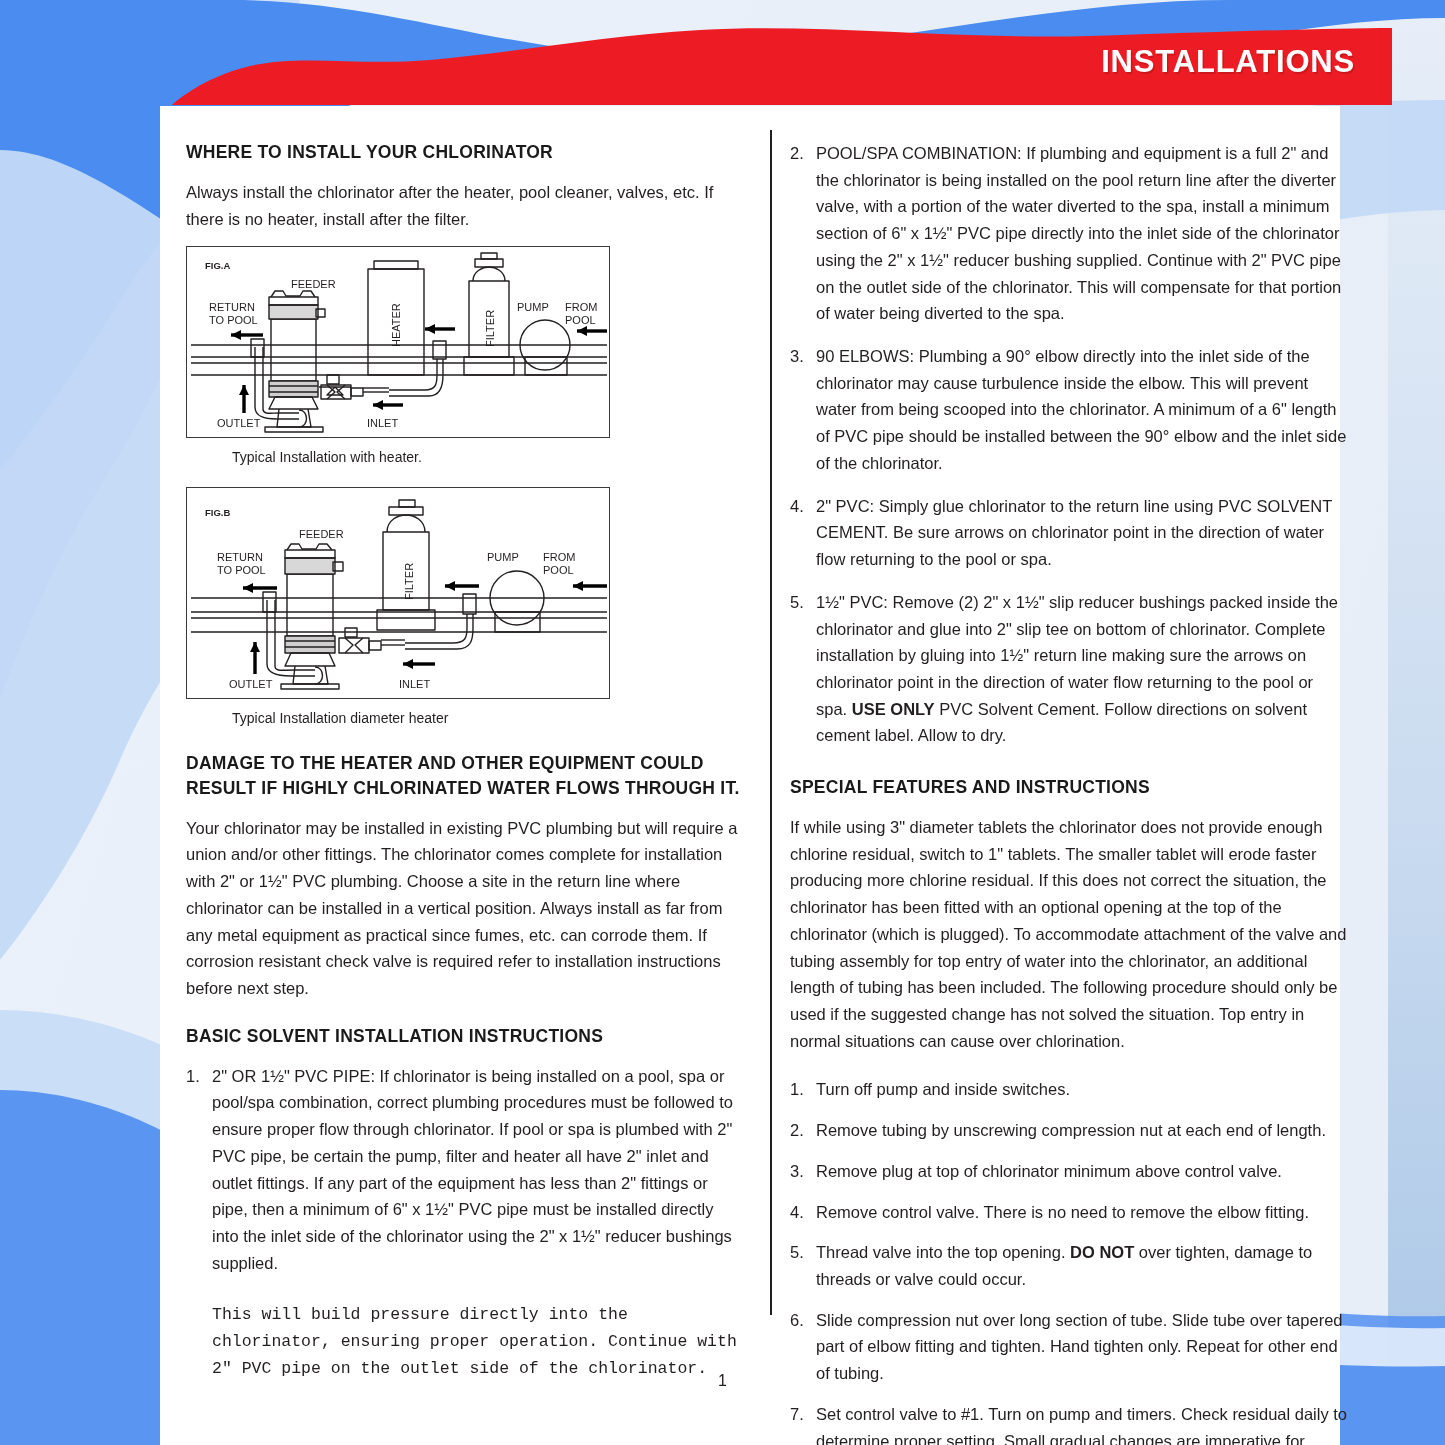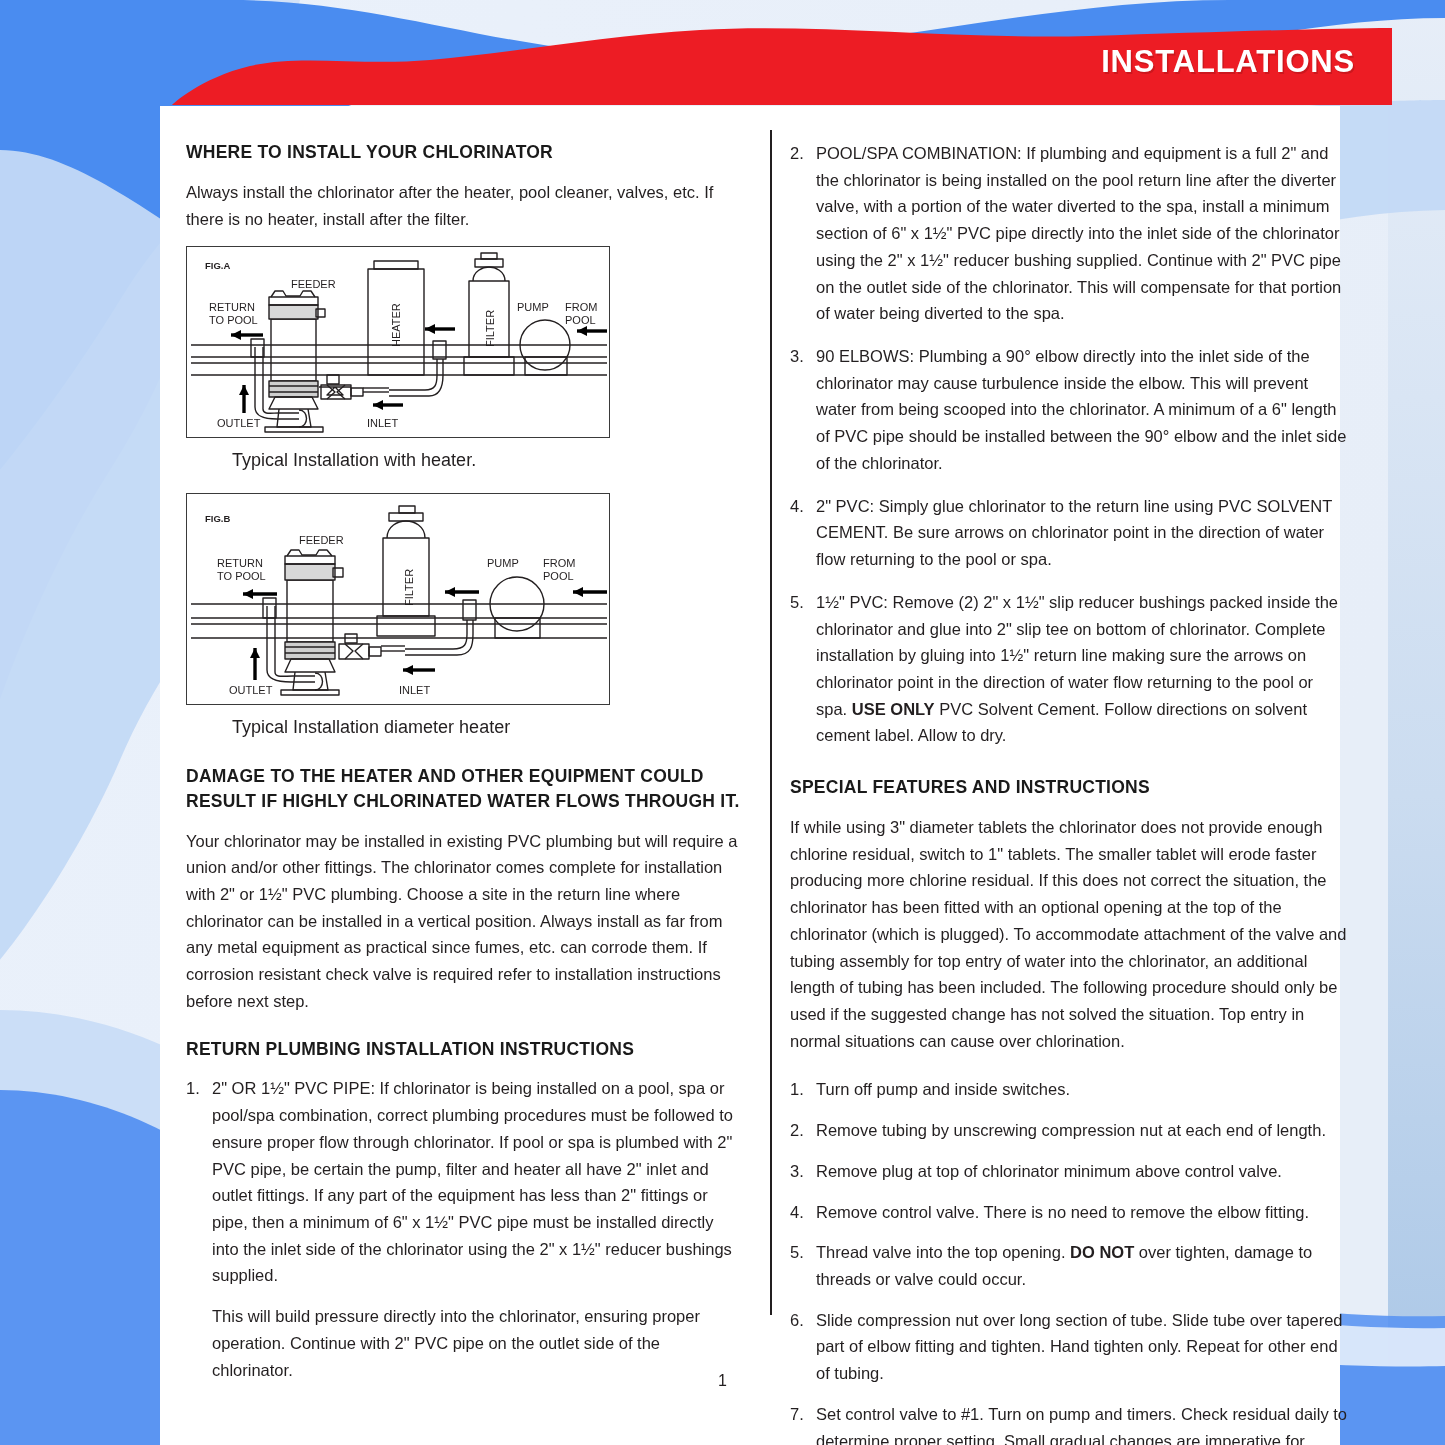--- a/index.html
+++ b/index.html
@@ -123,35 +123,36 @@
   }
   ol.numlist > li .marker {
     position: absolute;
     left: 0;
     top: 0;
     width: 22px;
     text-align: left;
   }
   ol.numlist > li .subpara {
     display: block;
-    margin-top: 14px;
+    margin-top: 26px;
+    font-family: Liberation Mono, monospace;
   }
   .bold { font-weight: bold; }
 
   figure.fig {
     margin: 0 0 6px 0;
   }
   .figbox {
     border: 1.6px solid #3a3a3a;
     background: #ffffff;
     width: 424px;
     box-sizing: border-box;
   }
   figcaption.figcap {
-    font-size: 18px;
+    font-size: 14px;
     line-height: 1.6;
     color: #231f20;
     padding: 8px 0 12px 46px;
   }
 
   
   #page-number {
     position: absolute;
     left: 0;
     top: 1372px;
@@ -388,21 +389,21 @@
             </g>
           </svg>
         </div>
         <figcaption class="figcap">Typical Installation diameter heater</figcaption>
       </figure>
 
       <h2 class="sec" style="margin-top:10px;">DAMAGE TO THE HEATER AND OTHER EQUIPMENT COULD RESULT IF HIGHLY CHLORINATED WATER FLOWS THROUGH IT.</h2>
 
       <p class="body">Your chlorinator may be installed in existing PVC plumbing but will require a union and/or other fittings. The chlorinator comes complete for installation with 2" or 1½" PVC plumbing. Choose a site in the return line where chlorinator can be installed in a vertical position. Always install as far from any metal equipment as practical since fumes, etc. can corrode them. If corrosion resistant check valve is required refer to installation instructions before next step.</p>
 
-      <h2 class="sec" style="margin-top:22px;">RETURN PLUMBING INSTALLATION INSTRUCTIONS</h2>
+      <h2 class="sec" style="margin-top:22px;">BASIC SOLVENT INSTALLATION INSTRUCTIONS</h2>
 
       <ol class="numlist">
         <li>
           <span class="marker">1.</span>
           <span>2" OR 1½" PVC PIPE: If chlorinator is being installed on a pool, spa or pool/spa combination, correct plumbing procedures must be followed to ensure proper flow through chlorinator. If pool or spa is plumbed with 2" PVC pipe, be certain the pump, filter and heater all have 2" inlet and outlet fittings. If any part of the equipment has less than 2" fittings or pipe, then a minimum of 6" x 1½" PVC pipe must be installed directly into the inlet side of the chlorinator using the 2" x 1½" reducer bushings supplied.</span>
           <span class="subpara">This will build pressure directly into the chlorinator, ensuring proper operation. Continue with 2" PVC pipe on the outlet side of the chlorinator.</span>
         </li>
       </ol>
     </div>
 

